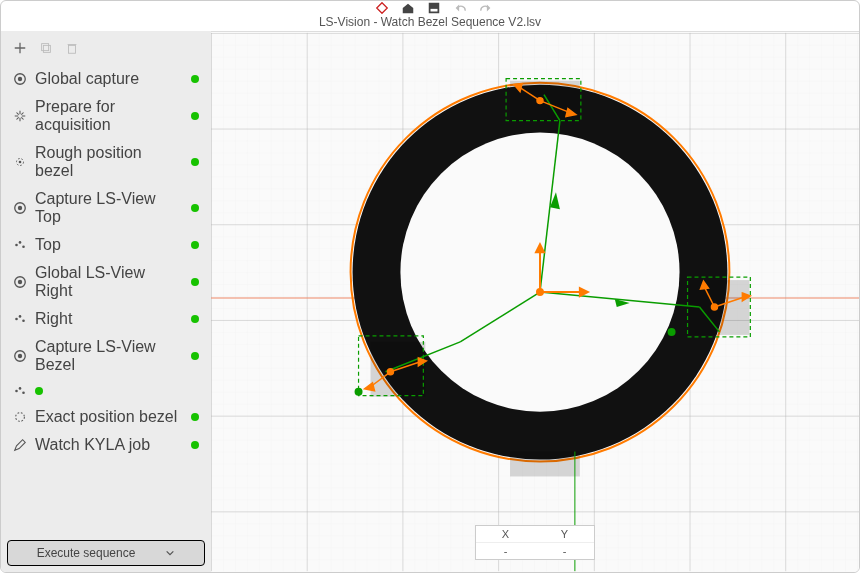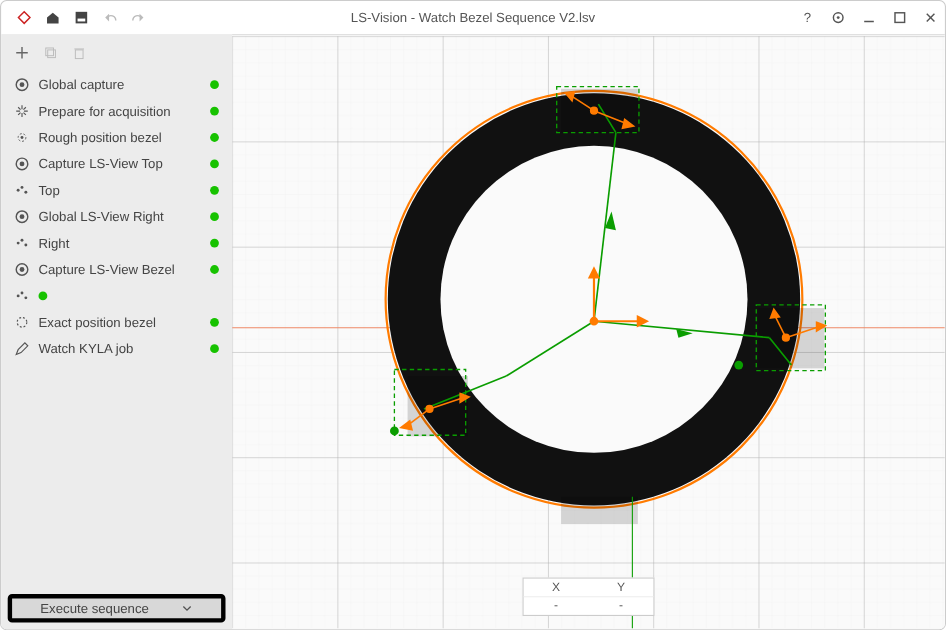--- a/index.html
+++ b/index.html
@@ -1,34 +1,34 @@
 <!DOCTYPE html>
 <html><head>
 <meta charset="utf-8">
 <style>
 * { box-sizing: border-box; margin: 0; padding: 0; font-family: "Segoe UI", Arial, sans-serif; }
 body { width: 860px; height: 573px; background: #fff; border: 1px solid #ccc; border-radius: 6px; display: flex; flex-direction: column; overflow: hidden; }
-.titlebar { height: 30px; display: flex; align-items: center; padding: 0 6px; font-size: 12px; color: #555; }
+.titlebar { height: 30px; display: flex; align-items: center; padding: 0 6px; font-size: 12px; color: #555; flex-direction: column; }
 .titlebar .left-icons { display: flex; gap: 12px; align-items: center; margin-left: 8px; }
 .titlebar .center { flex: 1; text-align: center; }
 .titlebar .right-icons { display: flex; gap: 14px; align-items: center; }
 .titlebar .icon { width: 14px; height: 14px; display: inline-flex; align-items: center; justify-content: center; color: #555; cursor: pointer; }
 .titlebar .icon.dim { color: #bbb; cursor: default; }
 .main { flex: 1; display: flex; min-height: 0; }
 .sidebar { width: 210px; background: #ececec; display: flex; flex-direction: column; padding: 6px; }
 .sidebar-top { display: flex; gap: 10px; padding: 4px 6px 8px 6px; }
 .sidebar-top .sbicon { width: 16px; height: 16px; color: #666; cursor: pointer; }
 .sidebar-top .sbicon.dim { color: #bbb; cursor: default; }
 .steps { flex: 1; overflow: auto; }
-.step { display: flex; align-items: center; padding: 5px 6px; font-size: 12px; color: #444; gap: 8px; cursor: pointer; }
+.step { display: flex; align-items: center; padding: 5px 6px; font-size: 16px; color: #444; gap: 8px; cursor: pointer; }
 .step .sicon { width: 14px; height: 14px; flex: none; color: #555; }
 .step .label { flex: 1; }
 .step .dot { width: 8px; height: 8px; border-radius: 50%; background: #17c200; flex: none; }
 .exec { margin-top: auto; }
-.exec button { width: 100%; height: 26px; background: #d8d8d8; border: 4px solid #000000; border-radius: 4px; font-size: 12px; color: #444; display: flex; align-items: center; justify-content: center; gap: 30px; cursor: pointer; }
+.exec button { width: 100%; height: 26px; background: #d8d8d8; border: 1px solid #000000; border-radius: 4px; font-size: 12px; color: #444; display: flex; align-items: center; justify-content: center; gap: 30px; cursor: pointer; }
 .canvas-wrap { flex: 1; position: relative; background: #fafafa; border-top: 1px solid #ddd; overflow: hidden; }
 .canvas-svg { width: 100%; height: 100%; display: block; }
 .xy-box { position: absolute; bottom: 12px; left: 50%; transform: translateX(-50%); width: 120px; background: #fff; border: 1px solid #ccc; font-size: 11px; color: #555; }
 .xy-box .row { display: flex; }
 .xy-box .cell { flex: 1; text-align: center; padding: 2px 0; }
 .xy-box .row.header { border-bottom: 1px solid #eee; }
 </style>
 </head>
 <body>
 

